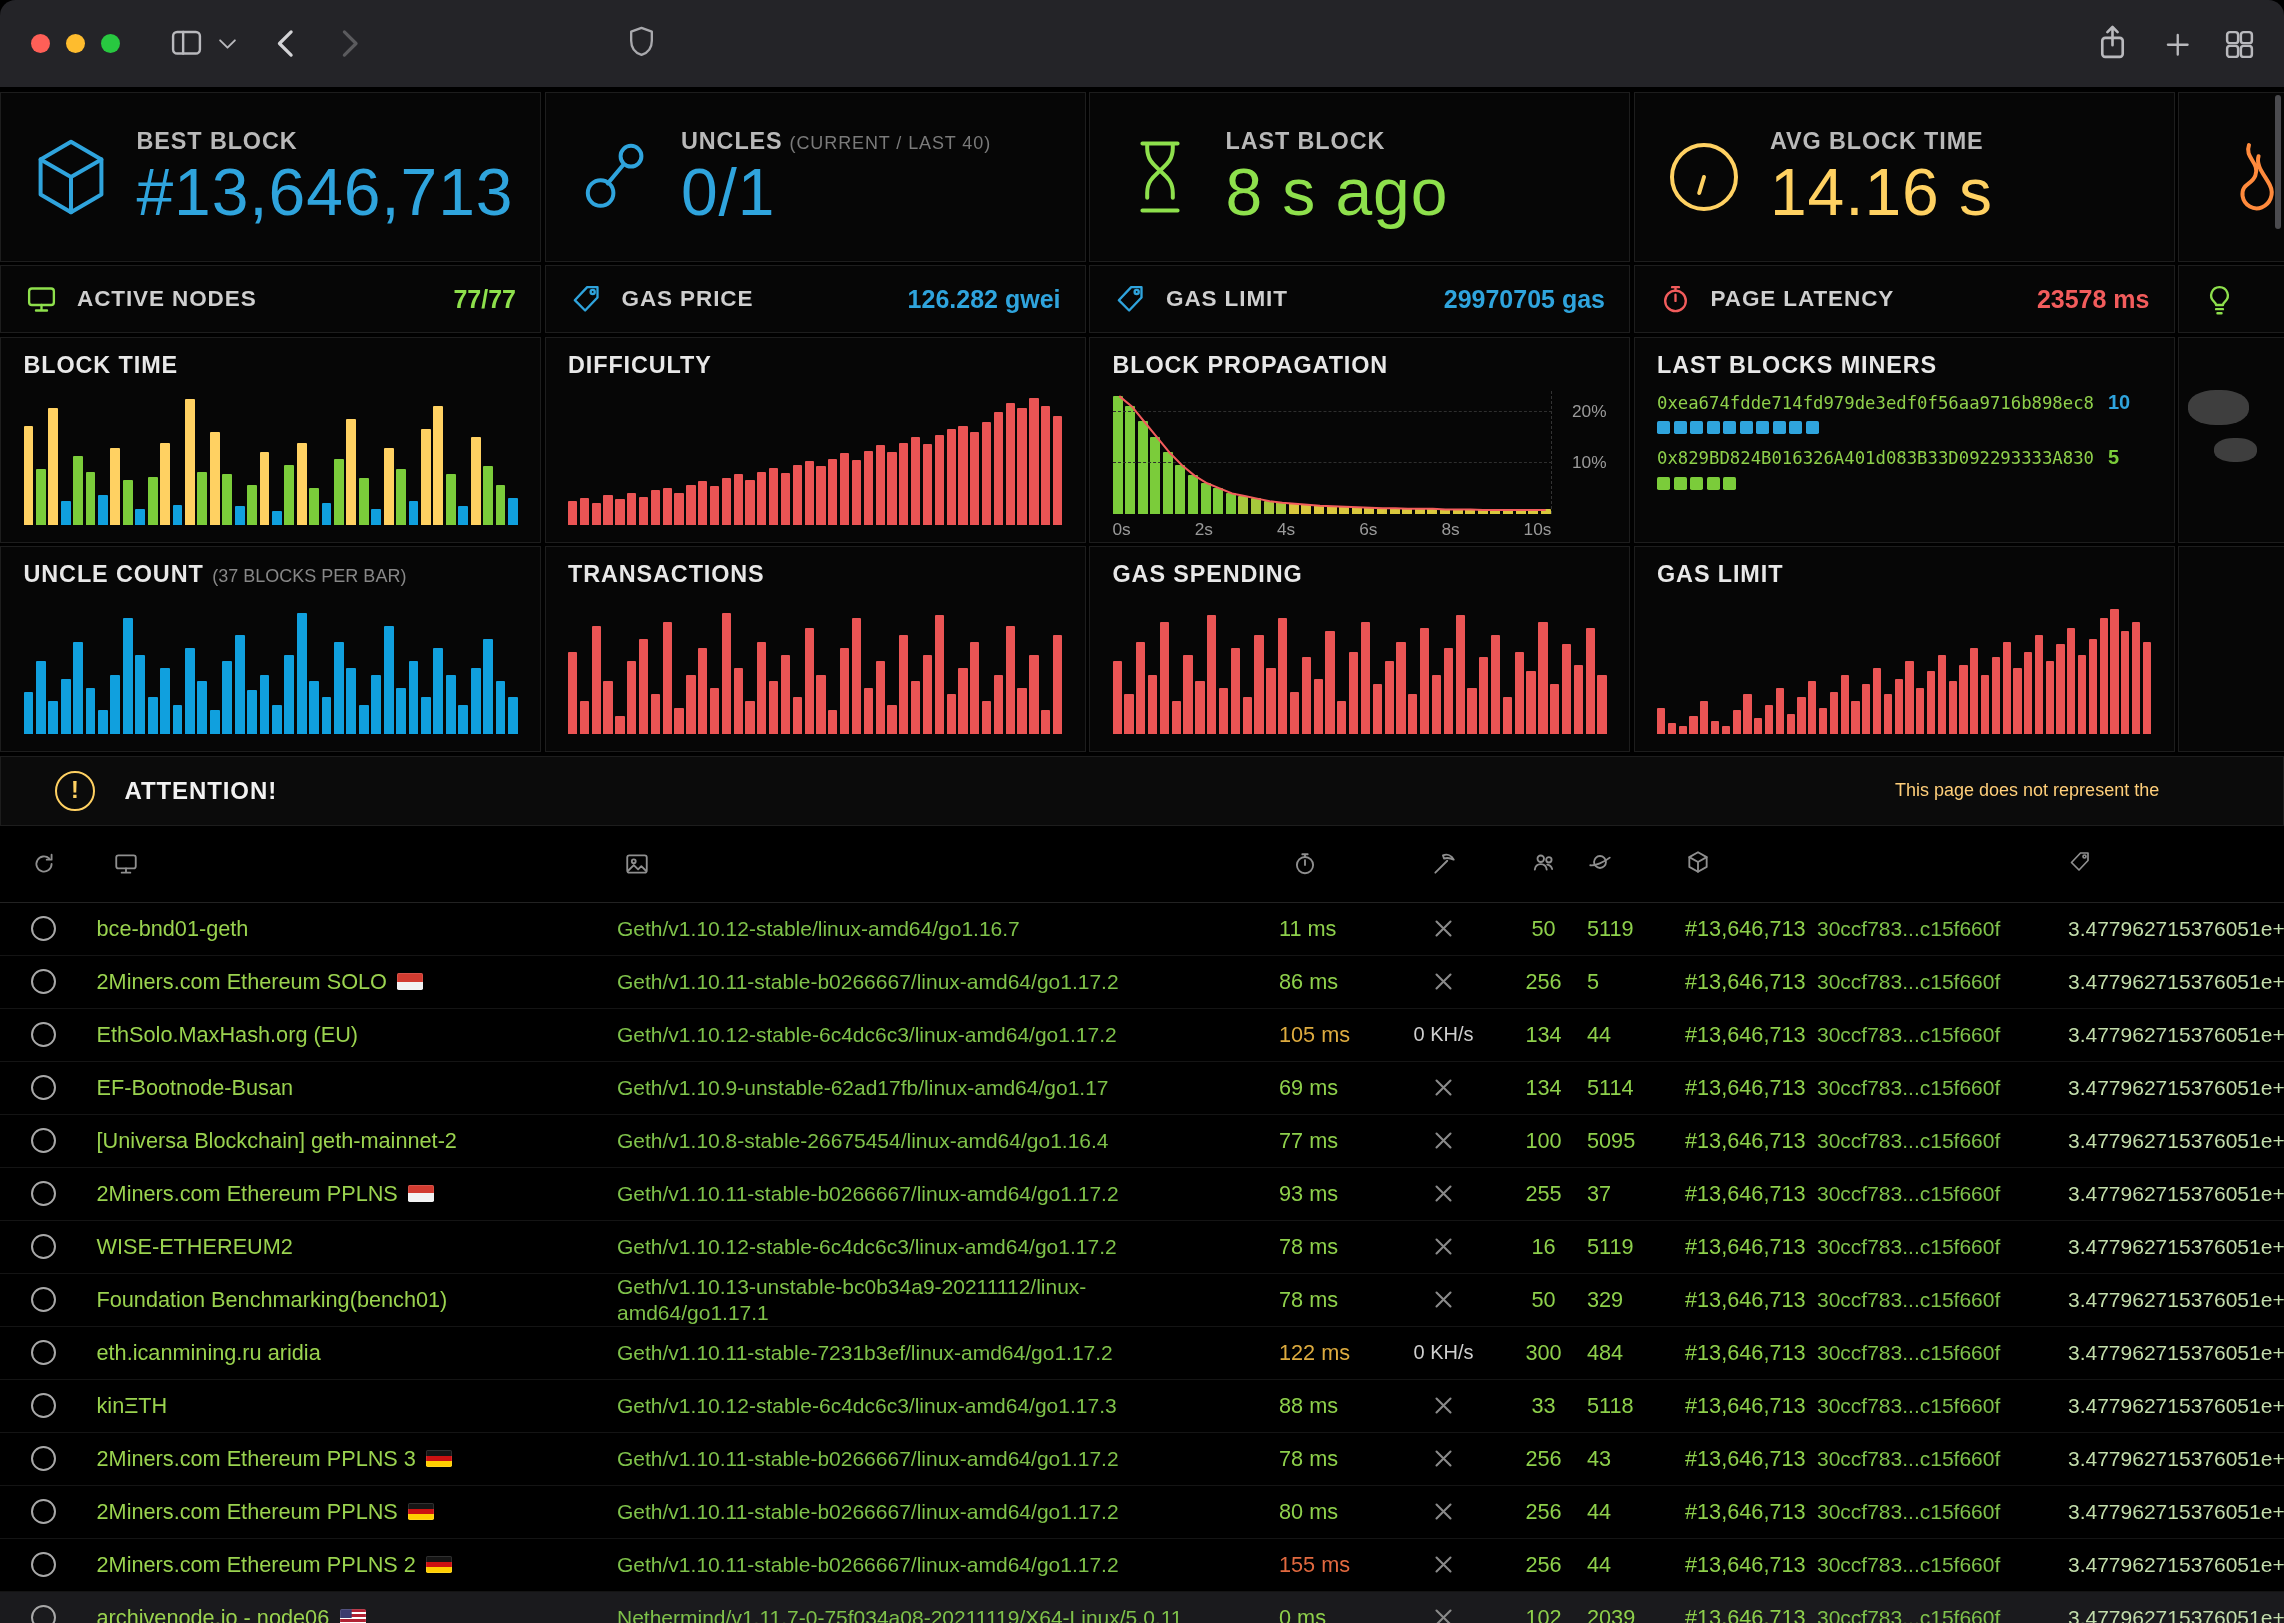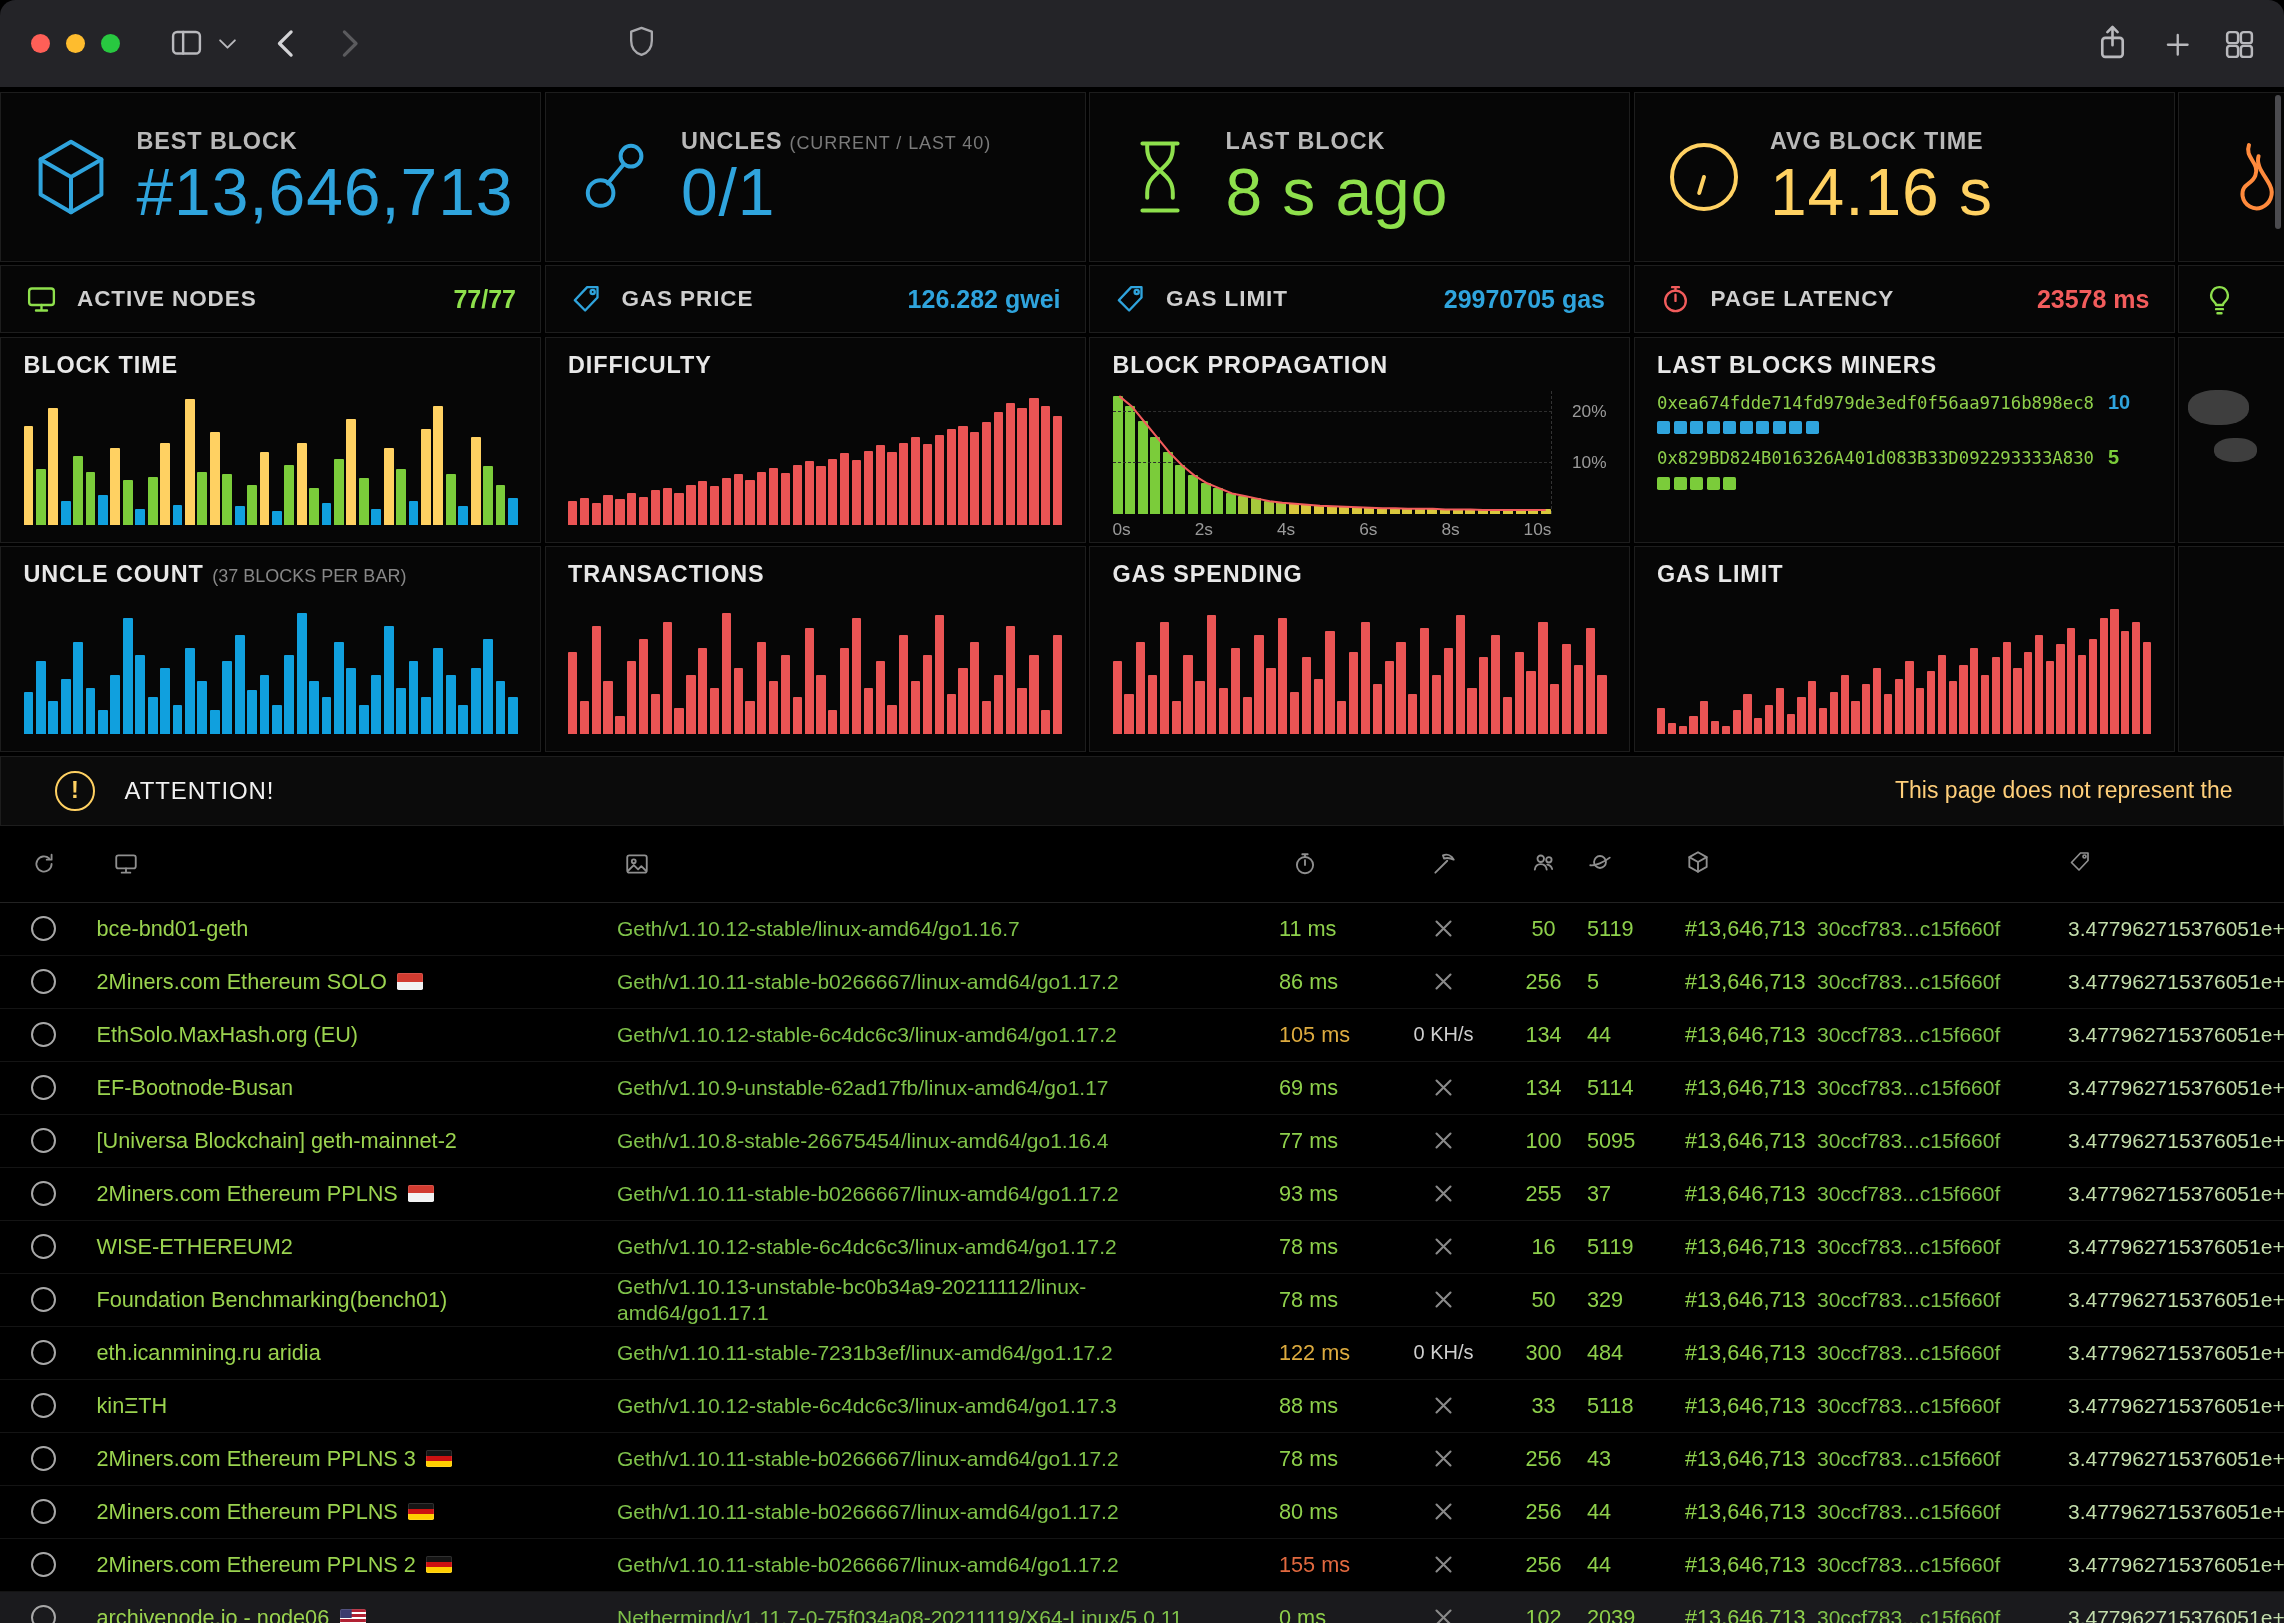--- a/index.html
+++ b/index.html
@@ -53,22 +53,22 @@
   .sq{width:13px;height:13px;border-radius:1.7px}
 
   .mapblob{position:absolute;background:#3e3e3e;border-radius:45%}
 
   
   .attention{height:68px;display:flex;align-items:center;background:#0b0b0b;border:0.9px solid #1d1d1d;
     margin-top:3.5px;position:relative;overflow:hidden}
   .attn-ic{width:36px;height:36px;border:2.6px solid #ffd162;border-radius:50%;color:#ffd162;margin-left:54px;
     display:flex;align-items:center;justify-content:center;font-weight:bold;font-size:23.4px;flex:none}
   .attn-ic::before{content:"!"}
-  .attn-title{font-size:24px;font-weight:normal;letter-spacing:0.9px;color:#f2f2f2;margin-left:29.5px}
-  .attn-msg{position:absolute;left:1894px;white-space:nowrap;font-size:23px;color:#ffcf7a}
+  .attn-title{font-size:24px;font-weight:bold;letter-spacing:0.9px;color:#f2f2f2;margin-left:29.5px}
+  .attn-msg{position:absolute;left:1894px;white-space:nowrap;font-size:18px;color:#ffcf7a}
 
   
   .thead{height:76px;display:flex;align-items:center;border-bottom:0.9px solid #222;color:#8f8f8f}
   .tr{display:flex;align-items:center;height:52px;border-bottom:0.9px solid #141414;font-size:21.7px}
   .tr.hl{background:#1a1a1d;border-bottom:2.6px solid #dcdcdc}
   .w1{width:87px;flex:none;display:flex;justify-content:center}
   .w2{width:485px;flex:none;padding-left:9.5px;box-sizing:border-box;display:flex;align-items:center}
   .w3{width:659px;flex:none;padding-left:45px;box-sizing:border-box}
   .w4{width:156px;flex:none;padding-left:48px;box-sizing:border-box}
   .w5{width:113px;flex:none;display:flex;justify-content:center}

